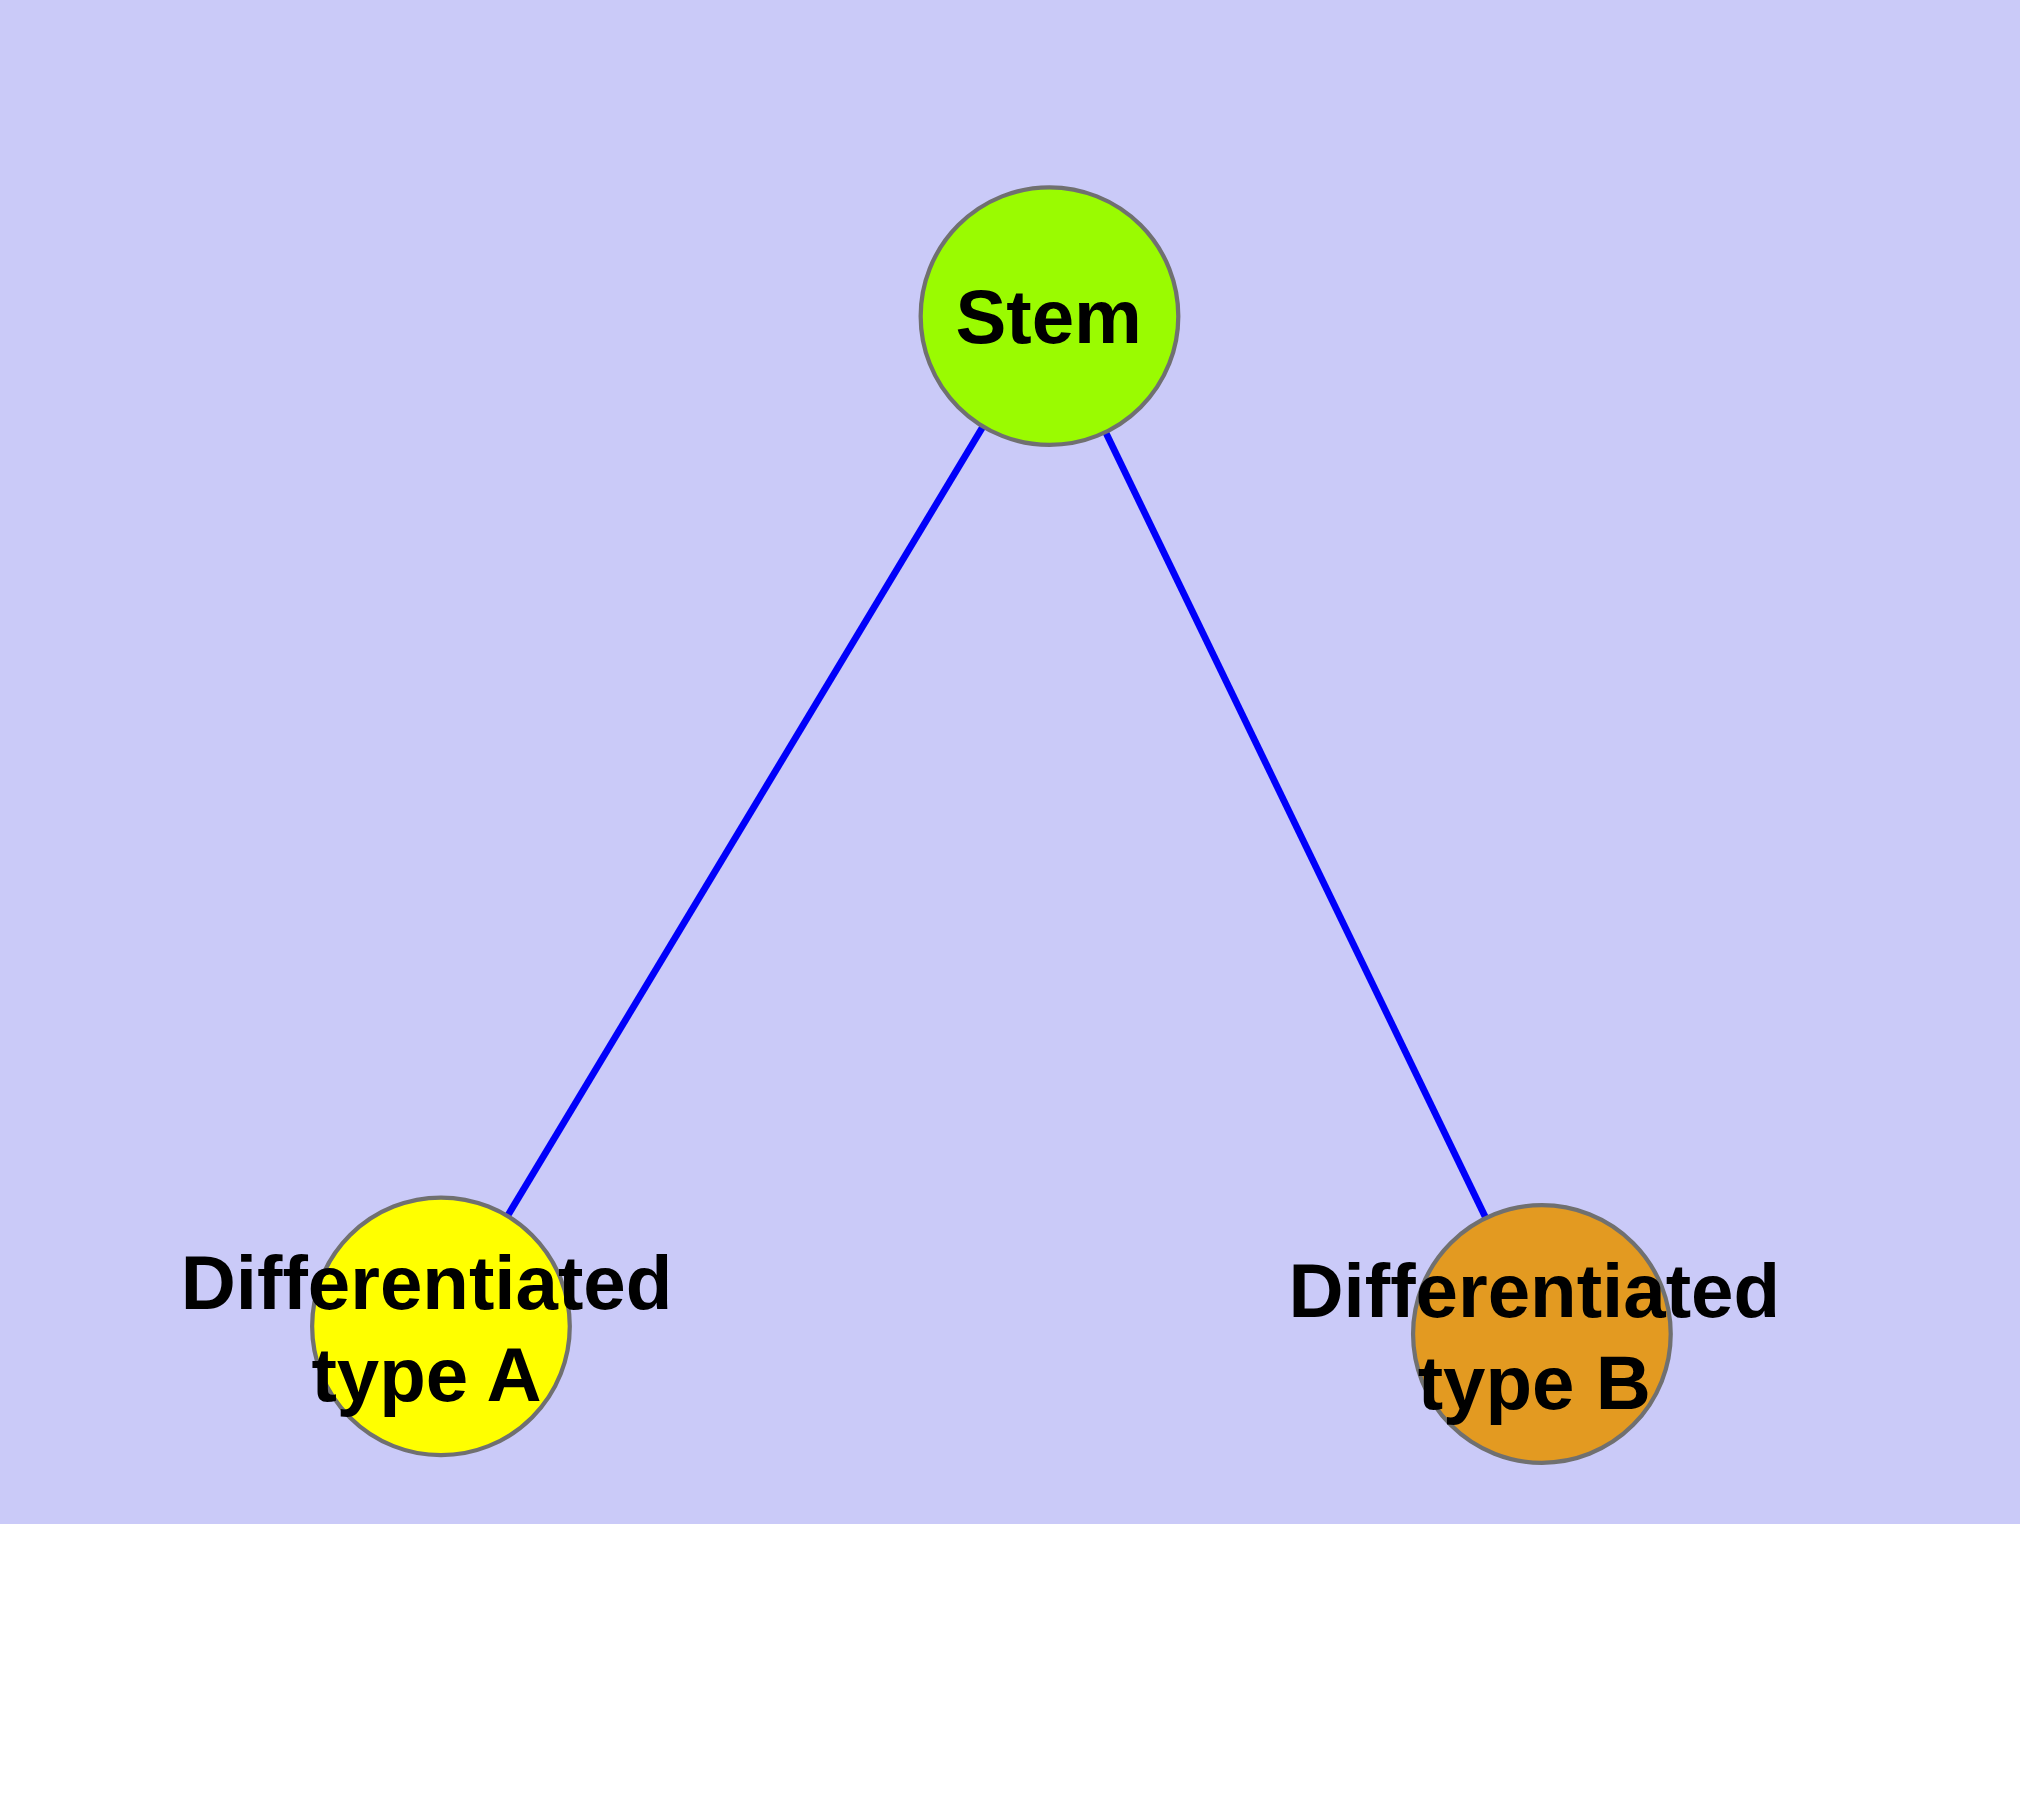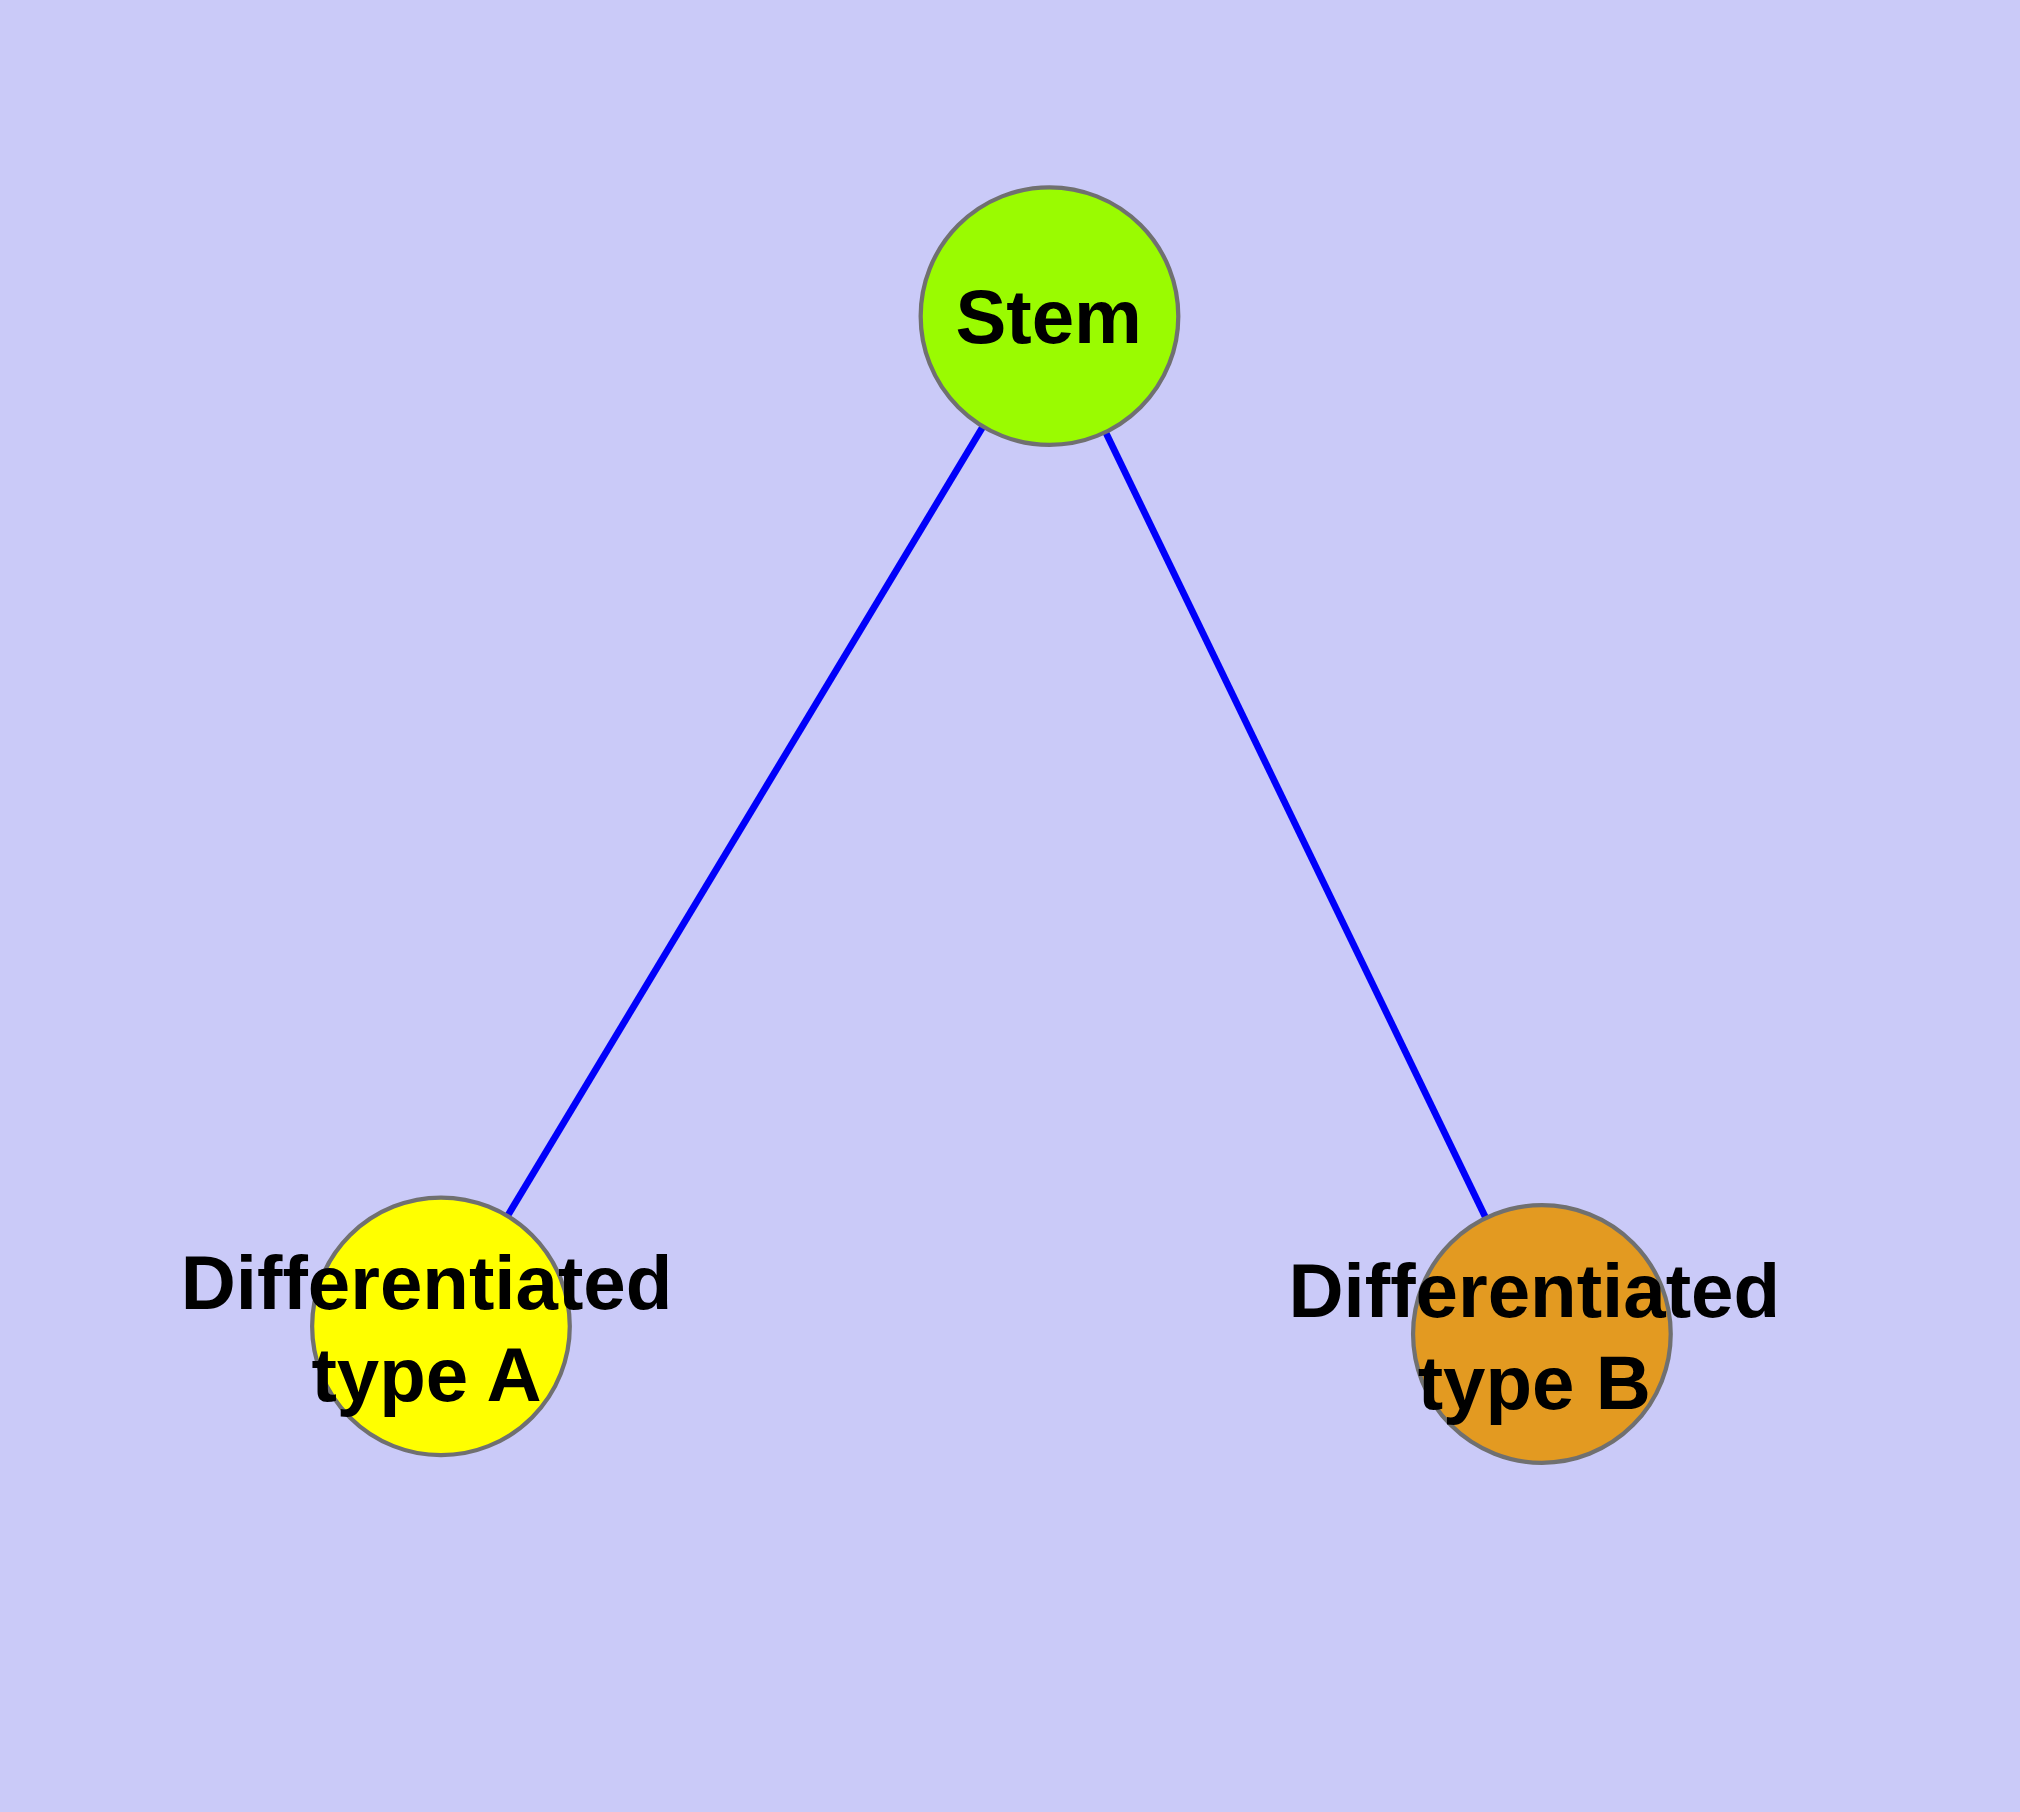--- a/index.html
+++ b/index.html
@@ -1,19 +1,19 @@
 <!DOCTYPE html>
 <html style="font-size:13.6px"><head>
 <meta charset="utf-8">
 <style>
   html, body { margin: 0; padding: 0; }
   .canvas {
     position: relative;
     width: 2021px;
-    height: 1812px;
+    height: 1524px;
     overflow: hidden;
     font-family: "Liberation Sans", sans-serif;
   }
   svg.graph { display: block; width: 2021px; height: 1812px; }
   .edge {
     stroke-width: 8;
     stroke-linecap: butt;
   }
   .node-circle {
     stroke-width: 5;

